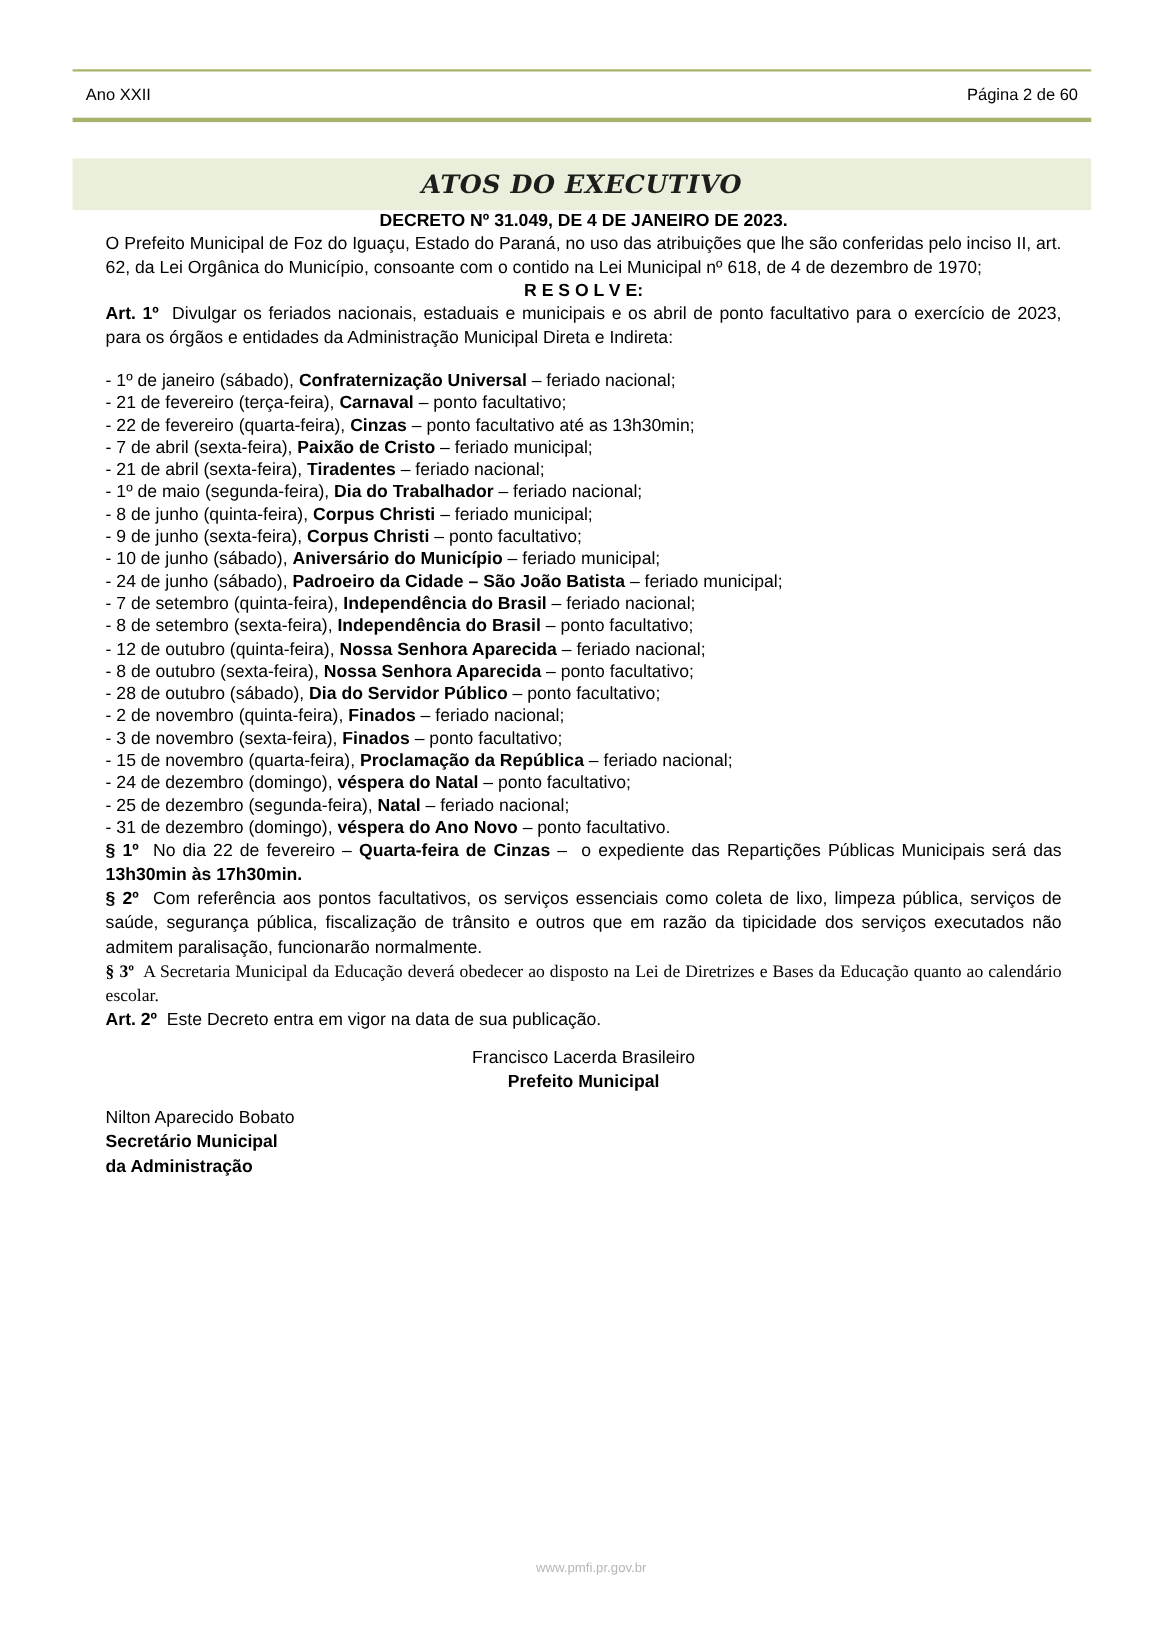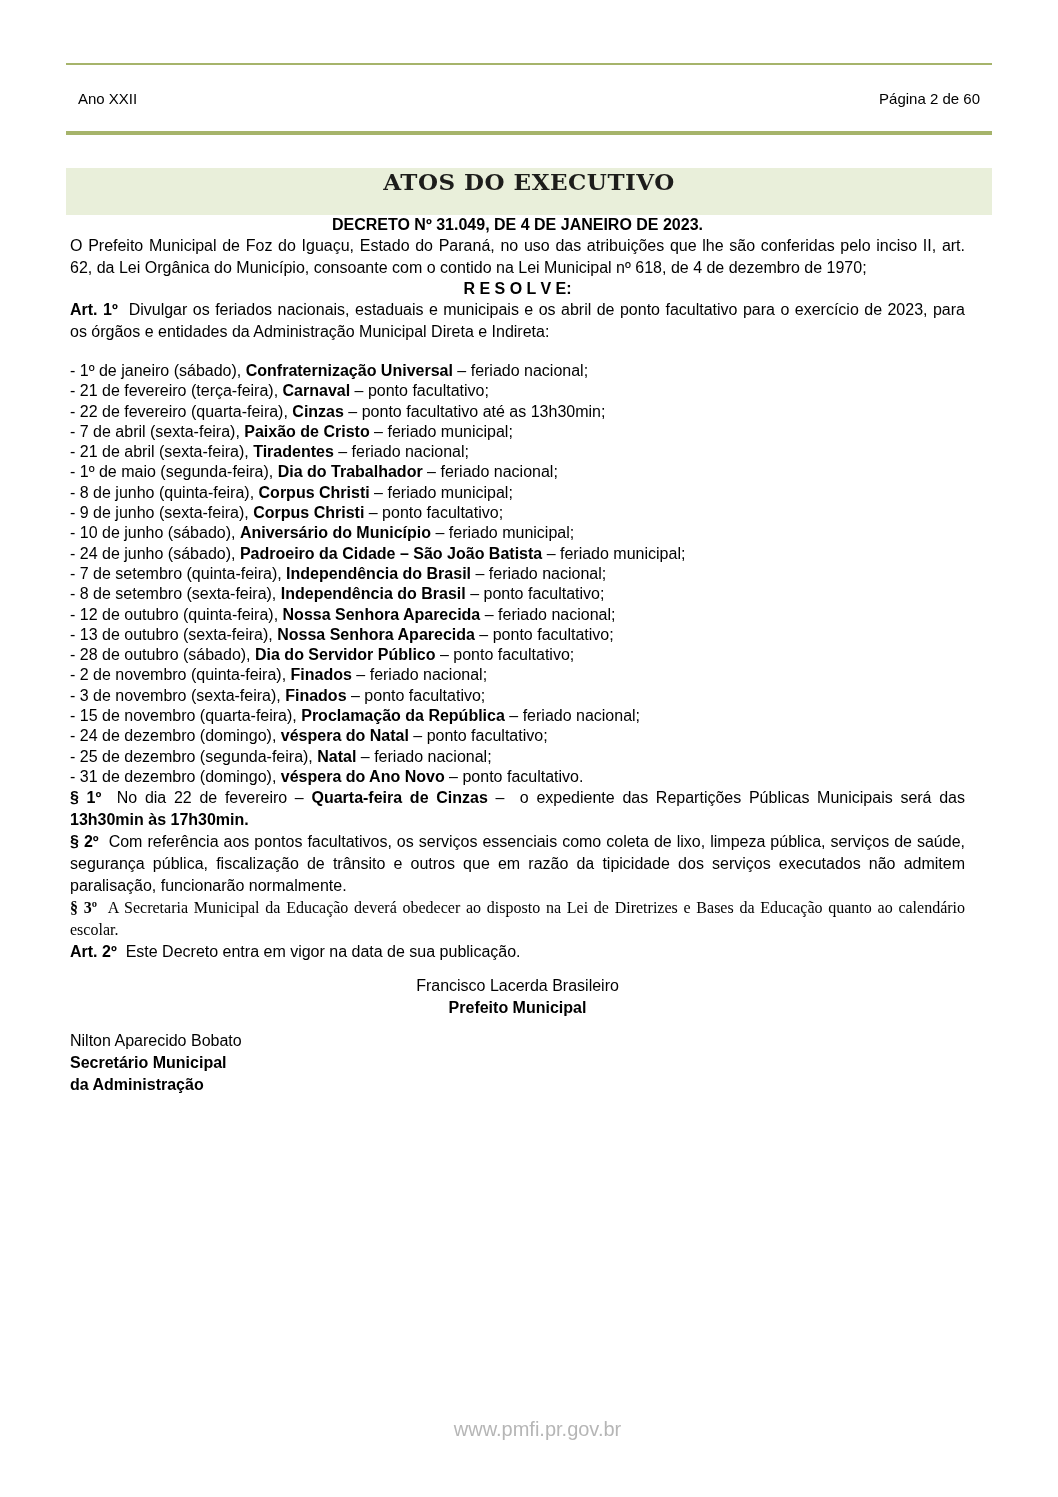--- a/index.html
+++ b/index.html
@@ -12,56 +12,56 @@
     overflow:hidden;
   }
   .b{font-weight:bold;}
 
   
   .hdr{margin:63px 66px 0 66px;}
   .rule-thin{height:2px;background:#a6b46b;}
   .rule-thick{height:4px;background:#a6b46b;}
   .hdr-row{
     display:flex;justify-content:space-between;align-items:center;
-    height:34px;padding:16px 12px;font-size:15px;
+    height:34px;padding:4px 12px;font-size:15px;
   }
   .hdr-center{flex:1;text-align:center;}
 
   
   .banner{
     margin:33px 66px 0 66px;height:47px;
     background:#e9efda;
-    display:flex;align-items:flex-start;justify-content:center;
+    display:flex;align-items:center;justify-content:center;
     font-family:"DejaVu Serif",serif;font-weight:bold;
-    font-size:23px;color:#1d1d1b;letter-spacing:0.5px;
+    font-size:23px;color:#1d1d1b;letter-spacing:0.5px;font-style:italic;
   }
 
   
-  .content{margin:0 93px 0 70px;}
+  .content{margin:0 93px 0 96px;}
   .content p{margin:0;}
   .para{white-space:pre-wrap;text-align:justify;line-height:22px;}
   .title{margin-top:44px;text-align:center;font-weight:bold;line-height:20px;}
   .ementa{margin-top:19px;margin-left:397px;}
   .preamble{margin-top:19px;}
   .resolve{margin-top:18px;text-align:center;font-weight:bold;line-height:20px;}
   .art1{margin-top:17px;}
   .list{margin-top:18px;}
   .li{line-height:20.3px;white-space:pre-wrap;}
   .p1{margin-top:16px;}
   .p2{margin-top:10px;}
   .p3{margin-top:11px;font-family:Liberation Serif, serif;}
   .art2{margin-top:16px;}
   .gab{margin-top:9px;}
   .sig-center{margin-top:12px;text-align:center;line-height:22px;}
   .sig-left{margin-top:11px;line-height:22px;}
 
   
   .footer{
     position:absolute;left:17px;right:0;top:1418px;
-    text-align:center;color:#b6b6b6;font-size:20px;
+    text-align:center;color:#b6b6b6;font-size:12px;
   }
 </style>
 </head>
 <body>
 
 <div class="page">
 
   <div class="hdr">
     <div class="rule-thin"></div>
     <div class="hdr-row">
@@ -103,21 +103,21 @@
         <div class="li"><span>- 10 de junho (sábado), </span><span class="b">Aniversário do Município</span><span> – feriado municipal;</span></div>
 
         <div class="li"><span>- 24 de junho (sábado), </span><span class="b">Padroeiro da Cidade – São João Batista</span><span> – feriado municipal;</span></div>
 
         <div class="li"><span>- 7 de setembro (quinta-feira), </span><span class="b">Independência do Brasil</span><span> – feriado nacional;</span></div>
 
         <div class="li"><span>- 8 de setembro (sexta-feira), </span><span class="b">Independência do Brasil</span><span> – ponto facultativo;</span></div>
 
         <div class="li"><span>- 12 de outubro (quinta-feira), </span><span class="b">Nossa Senhora Aparecida</span><span> – feriado nacional;</span></div>
 
-        <div class="li"><span>- 13 de outubro (sexta-feira), </span><span class="b">Nossa Senhora Aparecida</span><span> – ponto facultativo;</span></div>
+        <div class="li"><span>- 8 de outubro (sexta-feira), </span><span class="b">Nossa Senhora Aparecida</span><span> – ponto facultativo;</span></div>
 
         <div class="li"><span>- 28 de outubro (sábado), </span><span class="b">Dia do Servidor Público</span><span> – ponto facultativo;</span></div>
 
         <div class="li"><span>- 2 de novembro (quinta-feira), </span><span class="b">Finados</span><span> – feriado nacional;</span></div>
 
         <div class="li"><span>- 3 de novembro (sexta-feira), </span><span class="b">Finados</span><span> – ponto facultativo;</span></div>
 
         <div class="li"><span>- 15 de novembro (quarta-feira), </span><span class="b">Proclamação da República</span><span> – feriado nacional;</span></div>
 
         <div class="li"><span>- 24 de dezembro (domingo), </span><span class="b">véspera do Natal</span><span> – ponto facultativo;</span></div>

